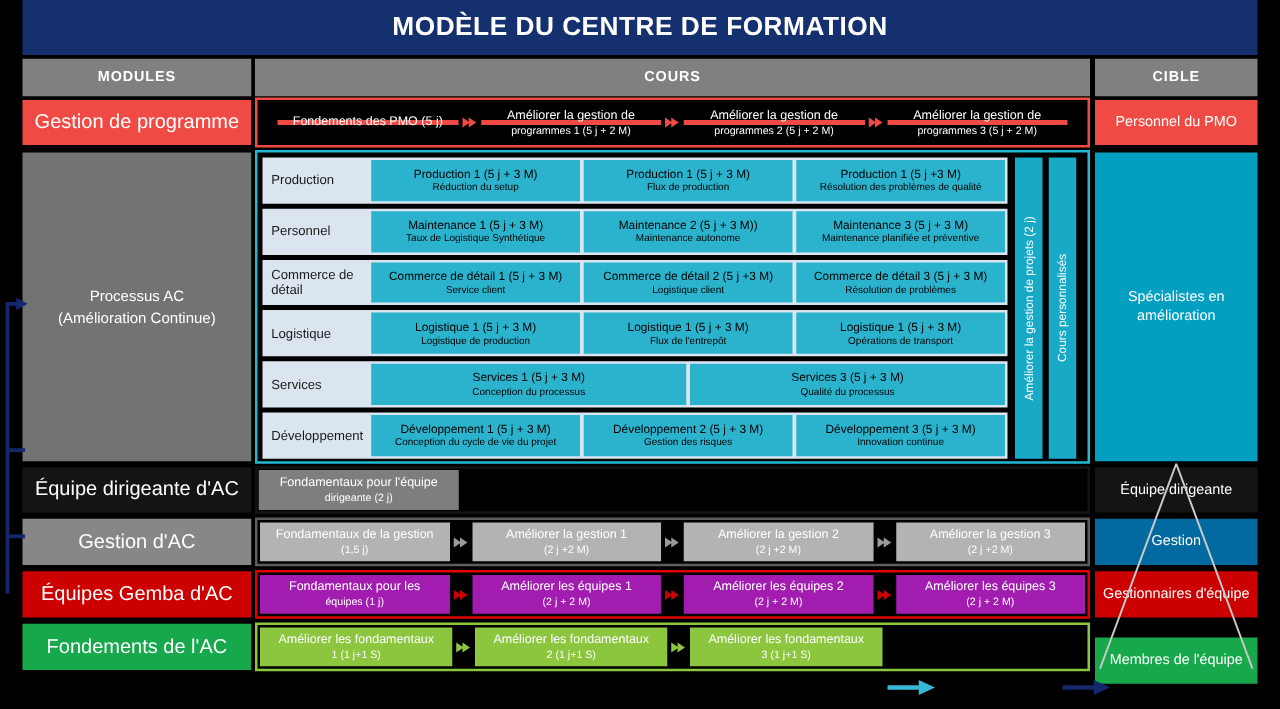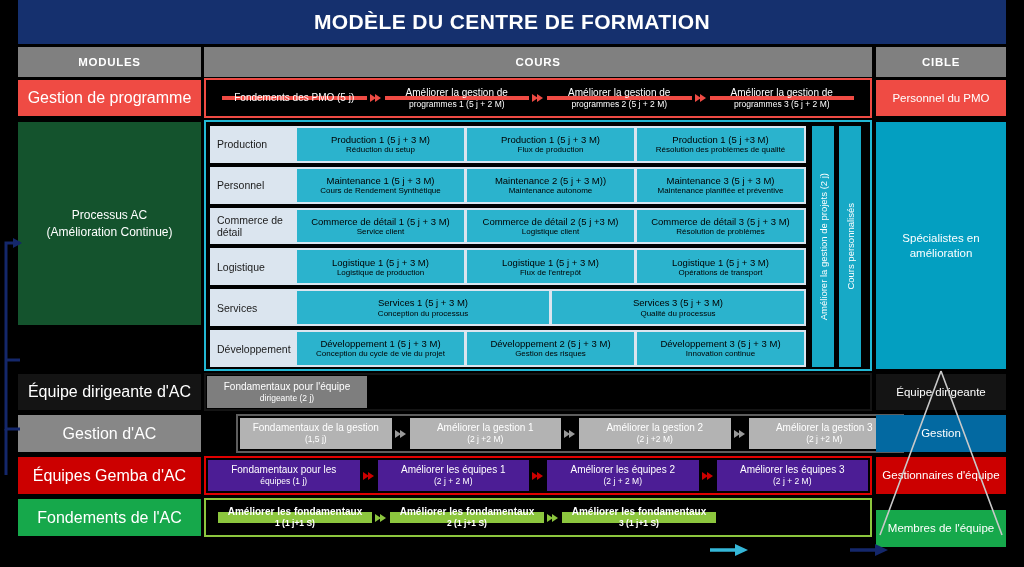--- a/index.html
+++ b/index.html
@@ -78,21 +78,21 @@
   #row-prog-track {
     left: 204px; top: 78px; width: 668px; height: 40px;
     border: 2px solid #ef4b44; background: #000;
     padding: 16px;
   }
   #row-prog-cible { top: 80px; height: 36px; background: #ef4b44; }
   .prog-box { background: #ef4b44; }
 
   
   #ac-lbl {
-    top: 122px; height: 203px; background: #14532d;
+    top: 122px; height: 247px; background: #737373;
     font-size: 12px; line-height: 1.35;
   }
   #ac-cible { top: 122px; height: 247px; background: #039fc1; }
 
   #ac-outer {
     position: absolute; left: 204px; top: 120px;
     width: 668px; height: 251px;
     border: 2px solid #22b8d4; background: #000;
   }
   #ac-grid {
@@ -140,35 +140,35 @@
   
   #row-dir-lbl { top: 374px; height: 36px; background: #141414; }
   #row-dir-track { left: 204px; top: 373px; width: 668px; height: 38px;
                    border: 2px solid #141414; background:#000; padding:1px; }
   #row-dir-cible { top: 374px; height: 36px; background: #141414; }
   .dir-box { background: #7e7e7e; }
 
   
   #row-ges-lbl { top: 415px; height: 37px; background: #878787; }
   #row-ges-track { left: 204px; top: 414px; width: 668px; height: 39px;
-                   border: 2px solid #5d5d5d; background:#000; padding:2px;margin-left:32px; }
+                   border: 2px solid #5d5d5d; background:#000; padding:2px; }
   #row-ges-cible { top: 415px; height: 37px; background: #0369a1; }
   .ges-box { background: #b3b3b3; }
 
   
   #row-gem-lbl { top: 457px; height: 37px; background: #cc0000; }
   #row-gem-track { left: 204px; top: 456px; width: 668px; height: 39px;
                    border: 2px solid #e00000; background:#000; padding:2px; }
   #row-gem-cible { top: 457px; height: 37px; background: #cc0000; }
-  .gem-box { background: #4c1d95; }
+  .gem-box { background: #a21caf; }
 
   
   #row-fon-lbl { top: 499px; height: 37px; background: #16a84b; }
   #row-fon-track { left: 204px; top: 498px; width: 668px; height: 39px;
-                   border: 2px solid #8cc63e; background:#000; padding:12px;font-weight:bold; }
+                   border: 2px solid #8cc63e; background:#000; padding:2px; }
   #row-fon-cible { top: 499px; height: 37px; background: #16a84b; margin-top: 11px; }
   .fon-box { background: #8cc63e; }
 
   
   .spacer { flex: 1; background: #000; }
 
   
   #pyramid {
     position: absolute; left: 876px; top: 369px;
     width: 130px; height: 168px;
@@ -257,21 +257,21 @@
         <div class="ac-cell">
           <span class="l1">Production 1 (5 j +3 M)</span>
           <span class="l2">Résolution des problèmes de qualité</span>
         </div>
       </div>
 
       <div class="ac-row">
         <div class="ac-rowlabel">Personnel</div>
         <div class="ac-cell">
           <span class="l1">Maintenance 1 (5 j + 3 M)</span>
-          <span class="l2">Cours de Rendement Synthétique</span>
+          <span class="l2">Taux de Logistique Synthétique</span>
         </div>
         <div class="ac-cell">
           <span class="l1">Maintenance 2 (5 j + 3 M))</span>
           <span class="l2">Maintenance autonome</span>
         </div>
         <div class="ac-cell">
           <span class="l1">Maintenance 3 (5 j + 3 M)</span>
           <span class="l2">Maintenance planifiée et préventive</span>
         </div>
       </div>

